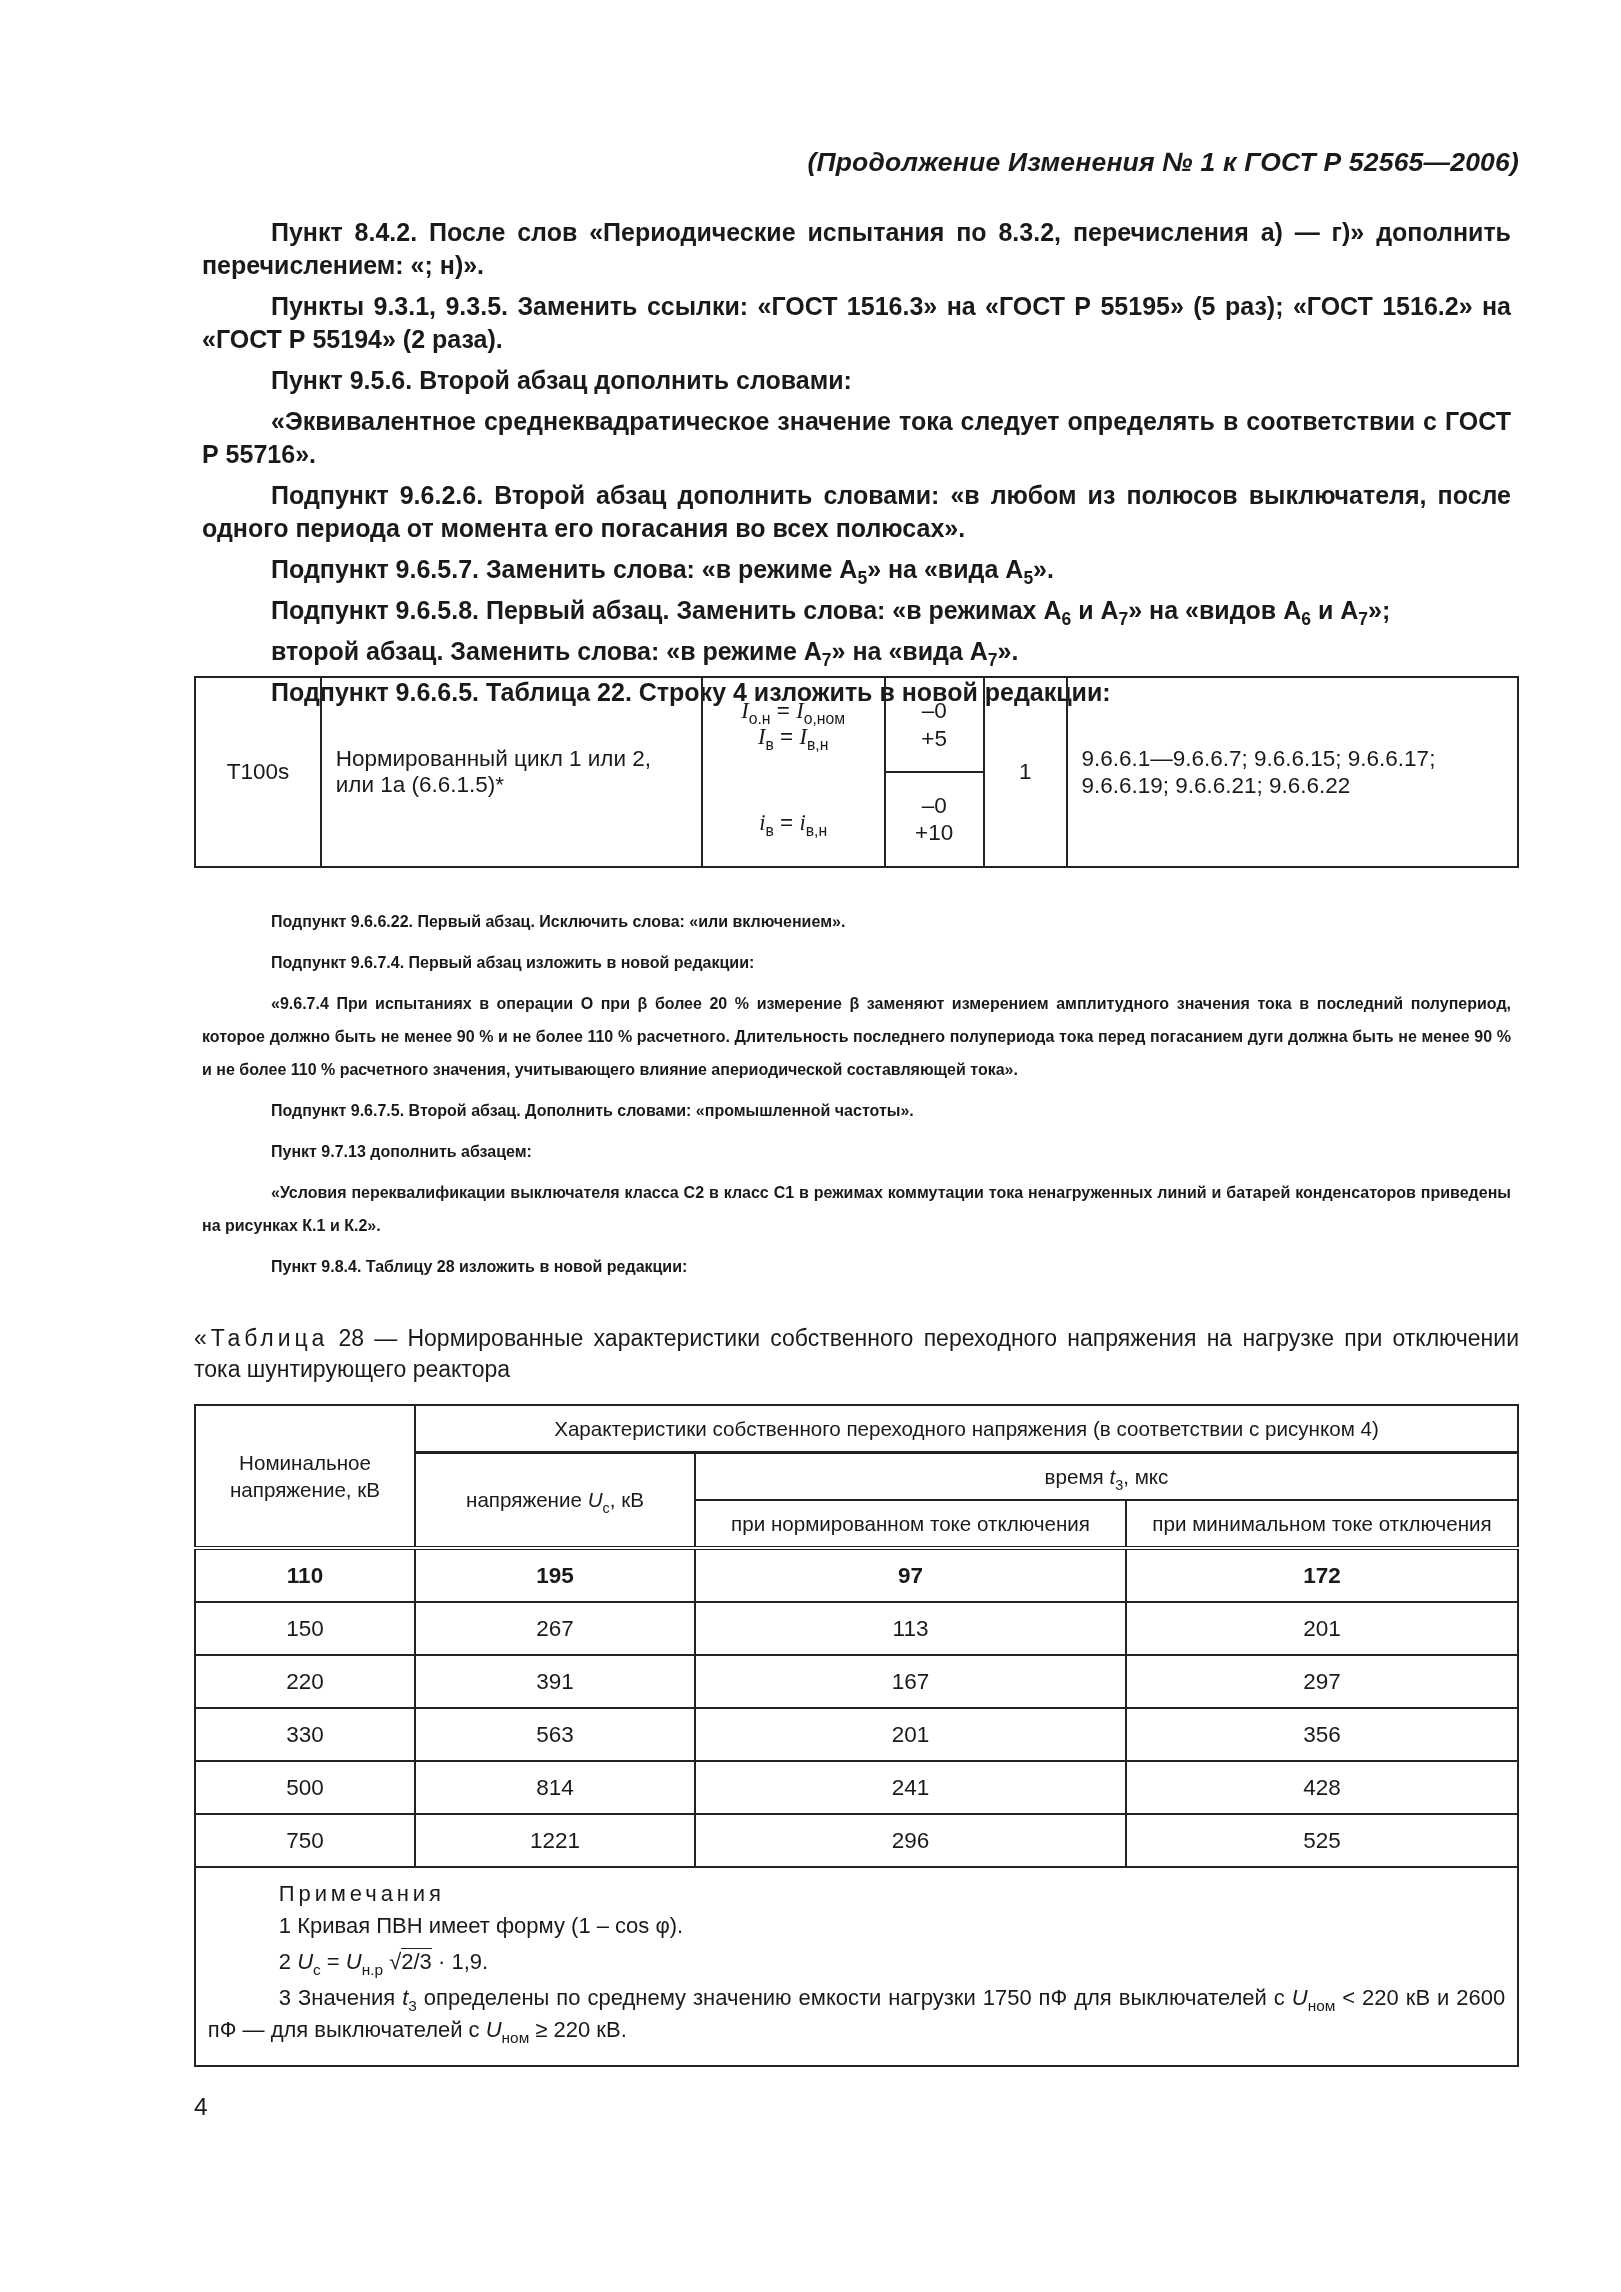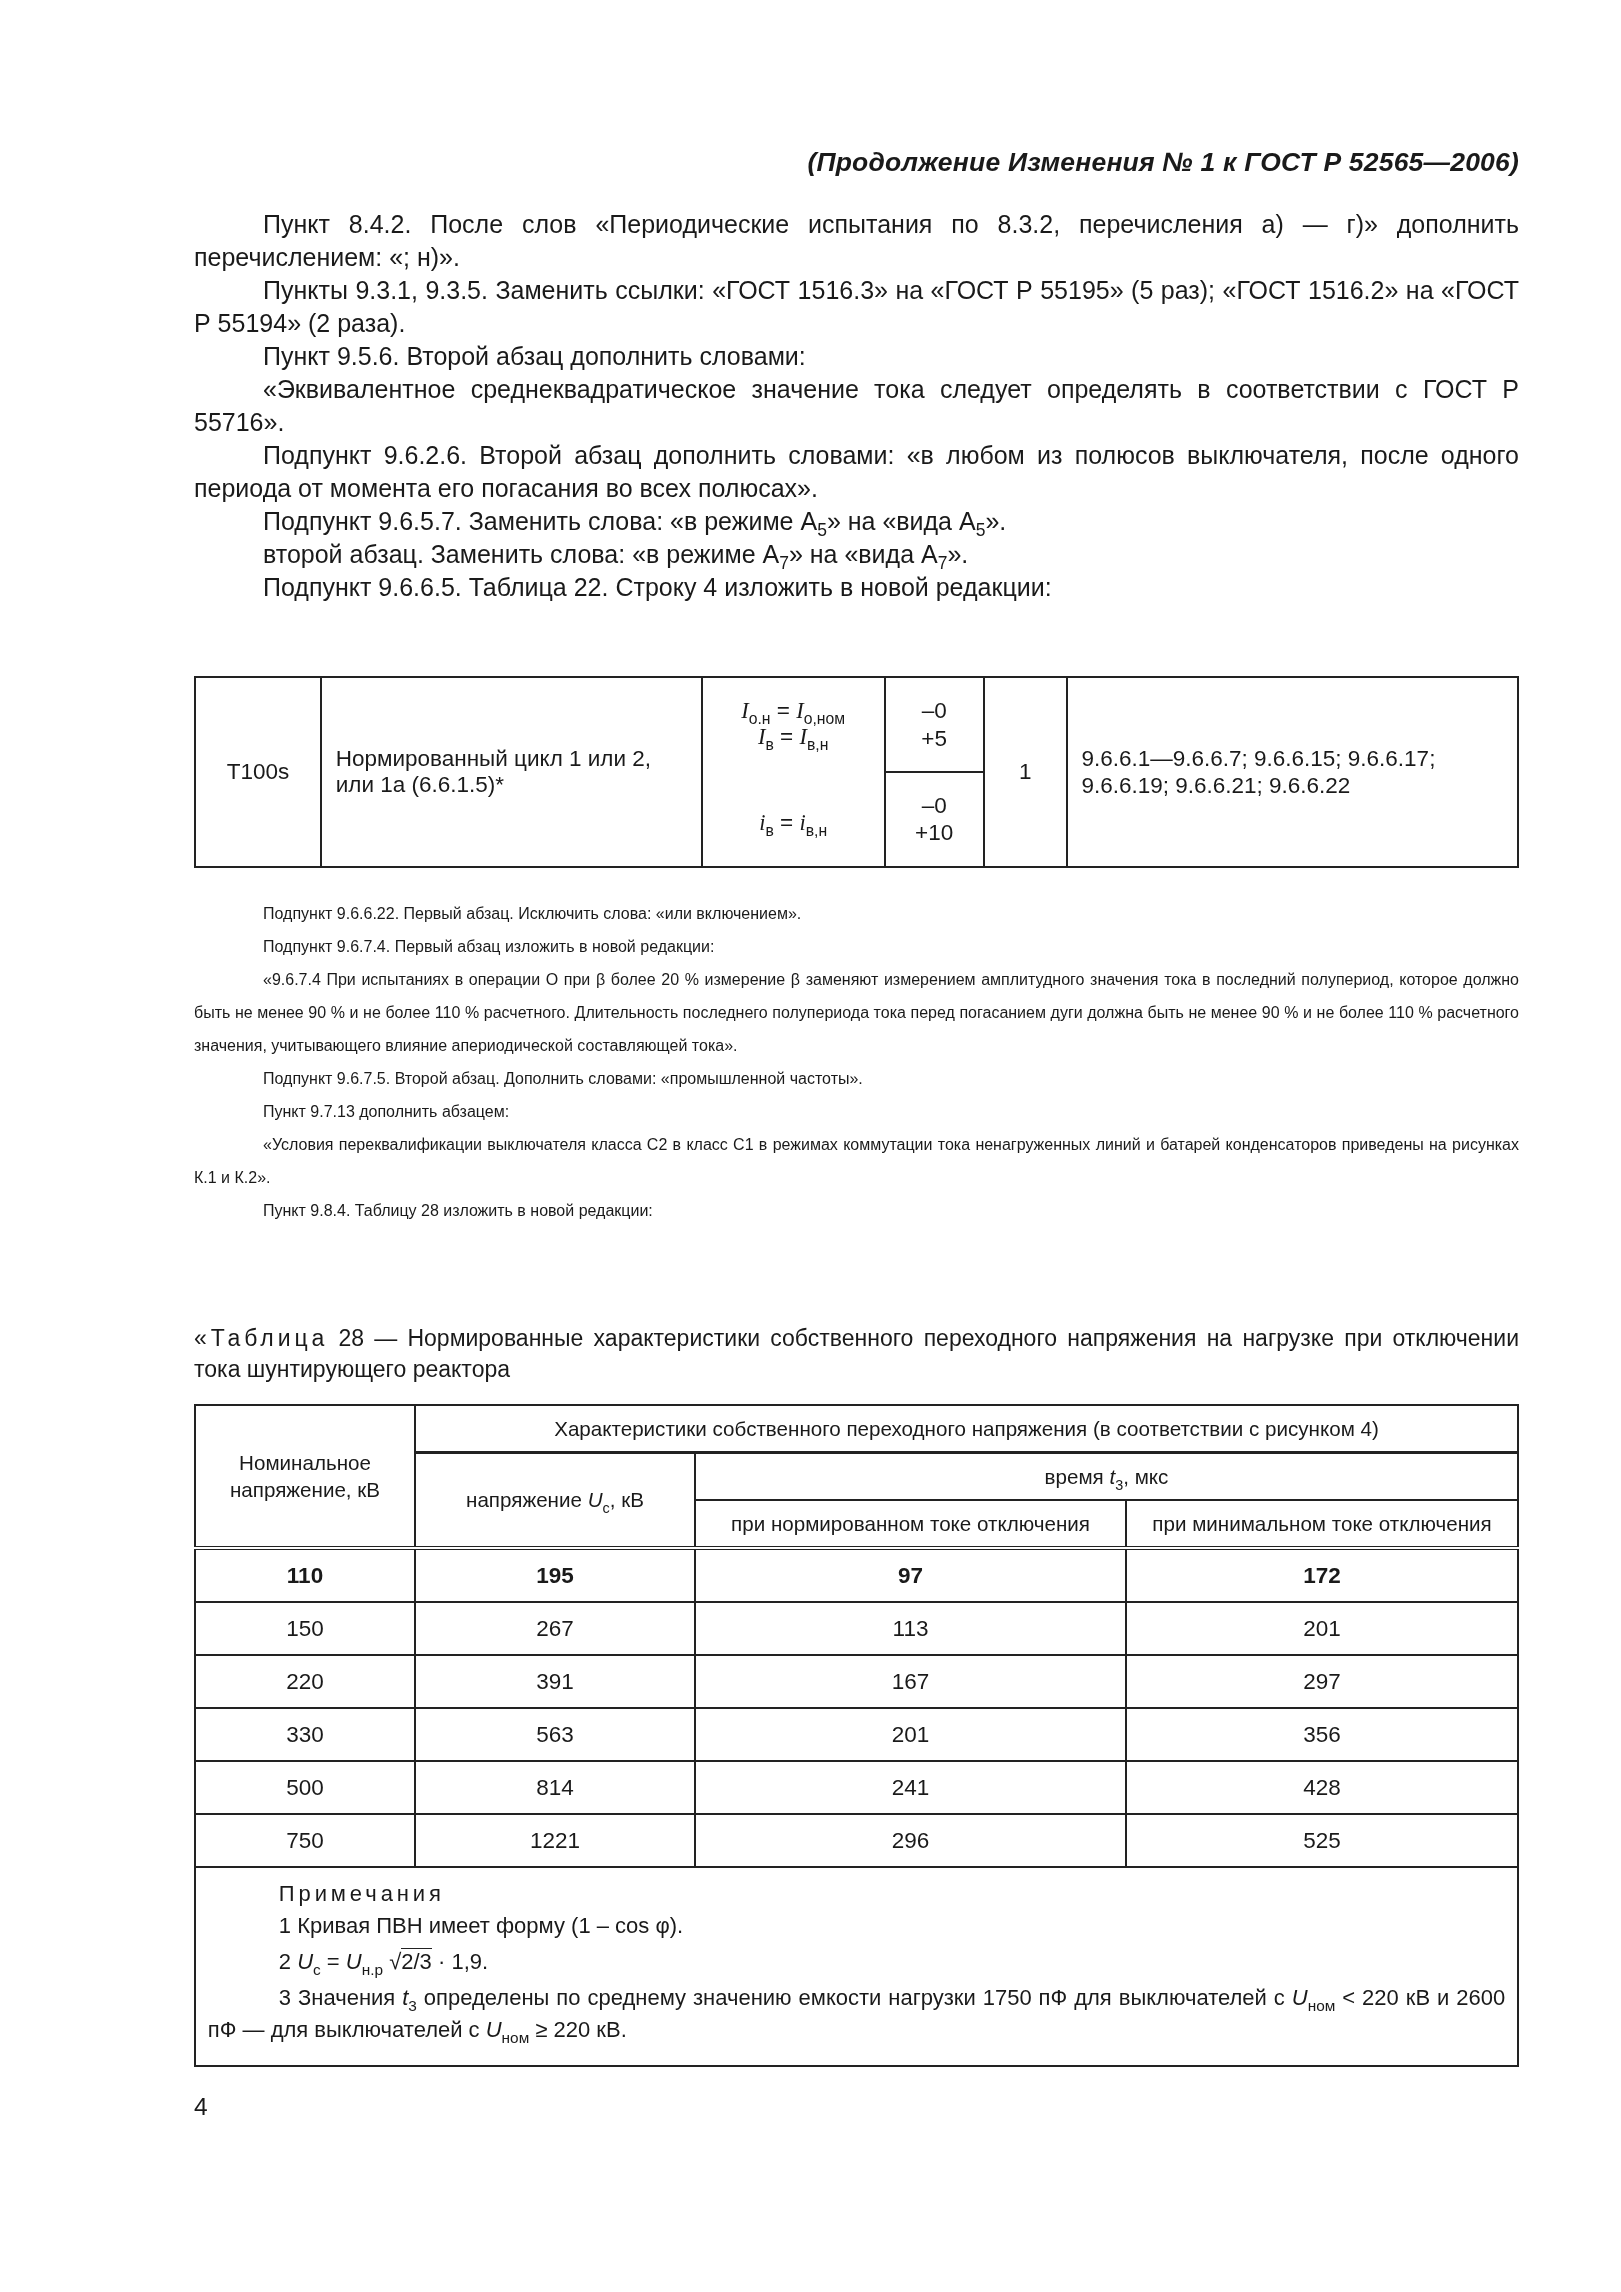--- a/index.html
+++ b/index.html
@@ -7,21 +7,21 @@
     width: 1621px; height: 2293px; position: relative; overflow: hidden;
     font-family: "Liberation Sans", sans-serif; color: #1a1a1a;
   }
   .page { position: absolute; left: 194px; top: 0; width: 1325px; }
   .header {
     position: absolute; top: 147px; right: 0; font-style: italic; font-size: 26.5px;
     letter-spacing: 0.2px;
     font-weight: bold;
   }
   .body-text { position: absolute; top: 208px; left: 0; width: 1325px; font-size: 25px; line-height: 33px; }
-  .p { text-indent: 69px; text-align: justify; margin: 0; }
+  .p { text-indent: 69px; text-align: justify; margin: 8px; font-weight: bold; }
   sub { font-size: 70%; vertical-align: -5.9px; line-height: 0; }
   .i { font-style: italic; font-family: "Liberation Serif", serif; }
   .it { font-style: italic; }
 
   
   .t22 {
     position: absolute; top: 676px; left: 0; width: 1325px; height: 192px;
     border-collapse: collapse; font-size: 22.5px;
   }
   .t22 td { border: 2px solid #222; padding: 12px; vertical-align: middle; }
@@ -49,20 +49,21 @@
 <div class="page">
   <div class="header">(Продолжение Изменения № 1 к ГОСТ Р 52565—2006)</div>
 
   <div class="body-text">
     <p class="p">Пункт 8.4.2. После слов «Периодические испытания по 8.3.2, перечисления а) — г)» дополнить перечислением: «; н)».</p>
     <p class="p">Пункты 9.3.1, 9.3.5. Заменить ссылки: «ГОСТ 1516.3» на «ГОСТ Р 55195» (5 раз); «ГОСТ 1516.2» на «ГОСТ Р 55194» (2 раза).</p>
     <p class="p">Пункт 9.5.6. Второй абзац дополнить словами:</p>
     <p class="p">«Эквивалентное среднеквадратическое значение тока следует определять в соответствии с ГОСТ Р 55716».</p>
     <p class="p">Подпункт 9.6.2.6. Второй абзац дополнить словами: «в любом из полюсов выключателя, после одного периода от момента его погасания во всех полюсах».</p>
     <p class="p"><span>Подпункт 9.6.5.7. Заменить слова: «в режиме А</span><sub>5</sub><span>» на «вида А</span><sub>5</sub><span>».</span></p>
+    <p class="p"><span>Подпункт 9.6.5.8. Первый абзац. Заменить слова: «в режимах А</span><sub>6</sub><span> и А</span><sub>7</sub><span>» на «видов А</span><sub>6</sub><span> и А</span><sub>7</sub><span>»;</span></p>
     <p class="p"><span>второй абзац. Заменить слова: «в режиме А</span><sub>7</sub><span>» на «вида А</span><sub>7</sub><span>».</span></p>
     <p class="p">Подпункт 9.6.6.5. Таблица 22. Строку 4 изложить в новой редакции:</p>
   </div>
 
   <table class="t22">
     <tbody>
         <tr>
       <td rowspan="2" style="width:100px;text-align:center;">T100s</td>
       <td rowspan="2" style="width:353px;padding-left:13.7px;line-height:26.5px;">Нормированный цикл 1 или 2, или 1а (6.6.1.5)*</td>
       <td style="width:157px;text-align:center;border-bottom:none;line-height:25.5px;padding-top:9.8px;">

